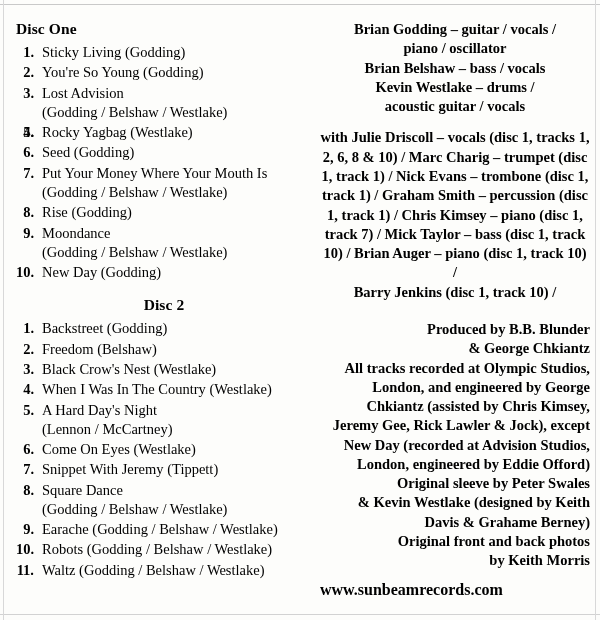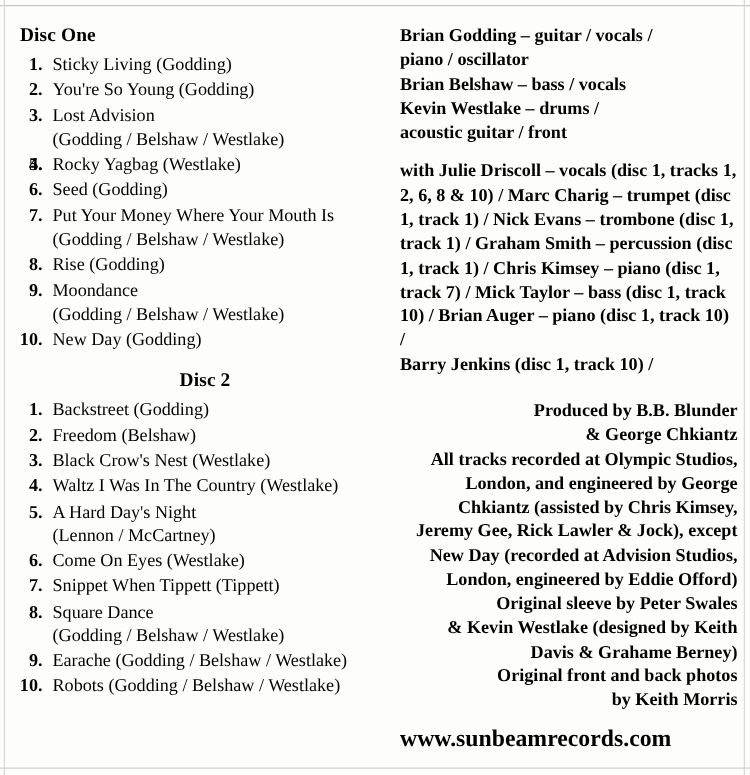--- a/index.html
+++ b/index.html
@@ -99,39 +99,40 @@
   }
   ol.tracklist li .cont {
     display: block;
   }
 
   .credits-block {
     font-weight: bold;
     font-size: 14.5px;
     line-height: 1.33;
     margin: 0 0 12px 0;
+    text-align: center;
   }
   .credits-block.guests {
     margin-bottom: 18px;
   }
   .credits-block p {
     margin: 0;
   }
   .prod-block {
     font-weight: bold;
     font-size: 14.5px;
     line-height: 1.33;
   }
   .prod-block p {
     margin: 0;
     text-align: right;
   }
   .website {
     font-weight: bold;
-    font-size: 19px;
+    font-size: 16px;
     margin-top: 10px;
   }
 </style>
 </head>
 <body>
 
 <div class="page">
   <div class="edge-top"></div>
   <div class="edge-bottom"></div>
   <div class="edge-left"></div>
@@ -196,60 +197,64 @@
         <li>
           <span class="num">2.</span>
           <span class="ttl">Freedom (Belshaw)</span>
         </li>
         <li>
           <span class="num">3.</span>
           <span class="ttl">Black Crow's Nest (Westlake)</span>
         </li>
         <li>
           <span class="num">4.</span>
-          <span class="ttl">Waltz I Was In The Country (Westlake)</span>
+          <span class="ttl">When I Was In The Country (Westlake)</span>
         </li>
         <li>
           <span class="num">5.</span>
           <span class="ttl">A Hard Day's Night</span>
           <span class="cont">(Lennon / McCartney)</span>
         </li>
         <li>
           <span class="num">6.</span>
           <span class="ttl">Come On Eyes (Westlake)</span>
         </li>
         <li>
           <span class="num">7.</span>
-          <span class="ttl">Snippet When Tippett (Tippett)</span>
+          <span class="ttl">Snippet With Jeremy (Tippett)</span>
         </li>
         <li>
           <span class="num">8.</span>
           <span class="ttl">Square Dance</span>
           <span class="cont">(Godding / Belshaw / Westlake)</span>
         </li>
         <li>
           <span class="num">9.</span>
           <span class="ttl">Earache (Godding / Belshaw / Westlake)</span>
         </li>
         <li>
           <span class="num">10.</span>
           <span class="ttl">Robots (Godding / Belshaw / Westlake)</span>
+        </li>
+        <li>
+          <span class="num">11.</span>
+          <span class="ttl">Waltz (Godding / Belshaw / Westlake)</span>
         </li>
       </ol>
 
     </div>
 
     <div class="col-right">
 
       <div class="credits-block">
         <p>Brian Godding – guitar / vocals /</p>
         <p>piano / oscillator</p>
         <p>Brian Belshaw – bass / vocals</p>
         <p>Kevin Westlake – drums /</p>
-        <p>acoustic guitar / front</p>
+        <p>acoustic guitar / vocals</p>
       </div>
 
       <div class="credits-block guests">
         <p>with Julie Driscoll – vocals (disc 1, tracks 1,</p>
         <p>2, 6, 8 &amp; 10) / Marc Charig – trumpet (disc</p>
         <p>1, track 1) / Nick Evans – trombone (disc 1,</p>
         <p>track 1) / Graham Smith – percussion (disc</p>
         <p>1, track 1) / Chris Kimsey – piano (disc 1,</p>
         <p>track 7) / Mick Taylor – bass (disc 1, track</p>
         <p>10) / Brian Auger – piano (disc 1, track 10) /</p>

